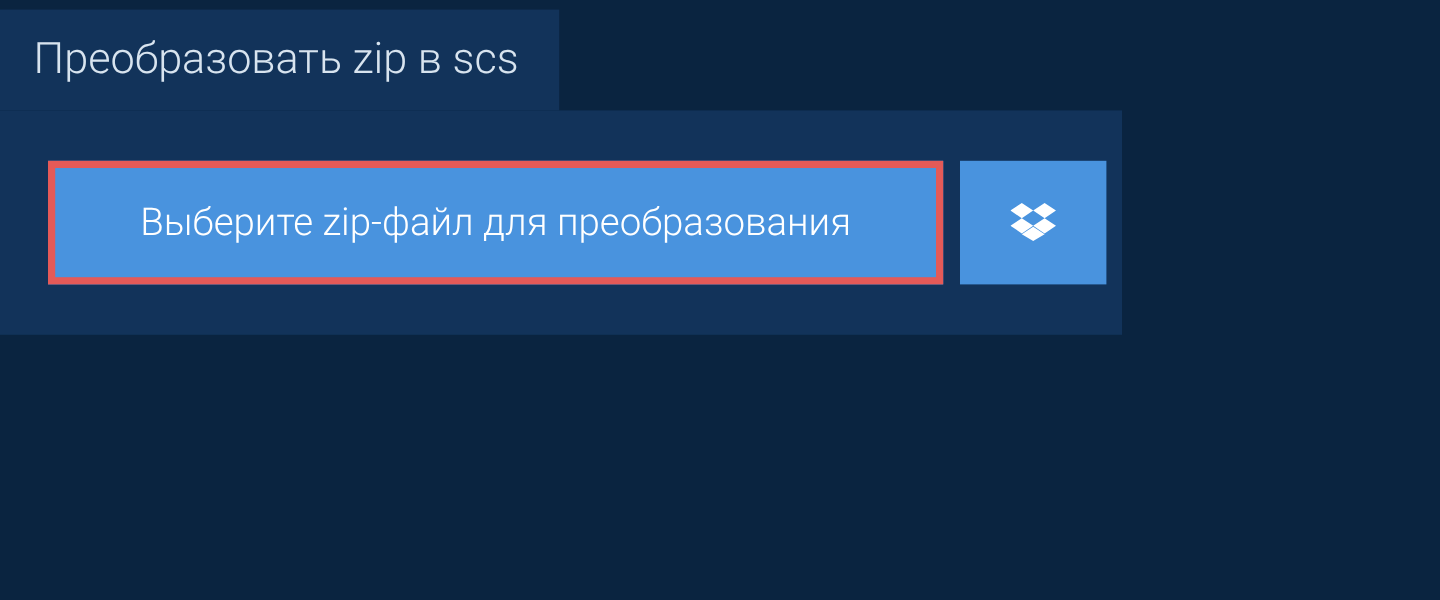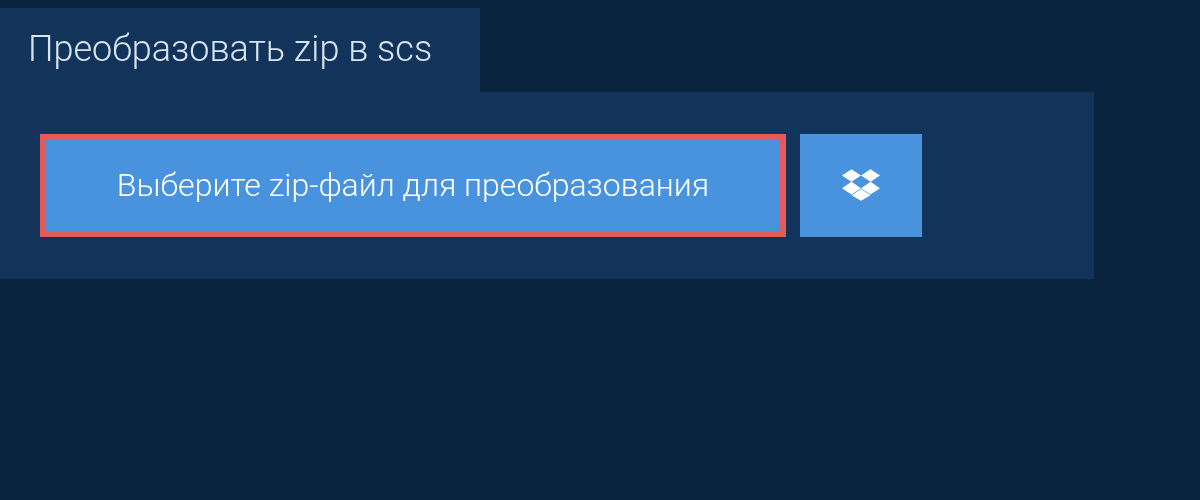--- a/index.html
+++ b/index.html
@@ -16,27 +16,27 @@
     }
     .tab-bar {
       display: flex;
       padding-top: 8px;
     }
     .tab {
       background: #12335a;
       color: #d8e4ef;
       font-size: 36px;
       font-weight: 300;
-      padding: 22px 48px 22px 28px;
+      padding: 22px 34px 22px 28px;
       line-height: 1.1;
     }
     .panel {
       background: #12335a;
       padding: 42px 40px 42px 40px;
-      width: 1094px;
+      width: 935px;
     }
     .button-row {
       display: flex;
       gap: 14px;
       align-items: stretch;
     }
     .select-button {
       flex: 0 0 auto;
       width: 746px;
       background: #4993de;

